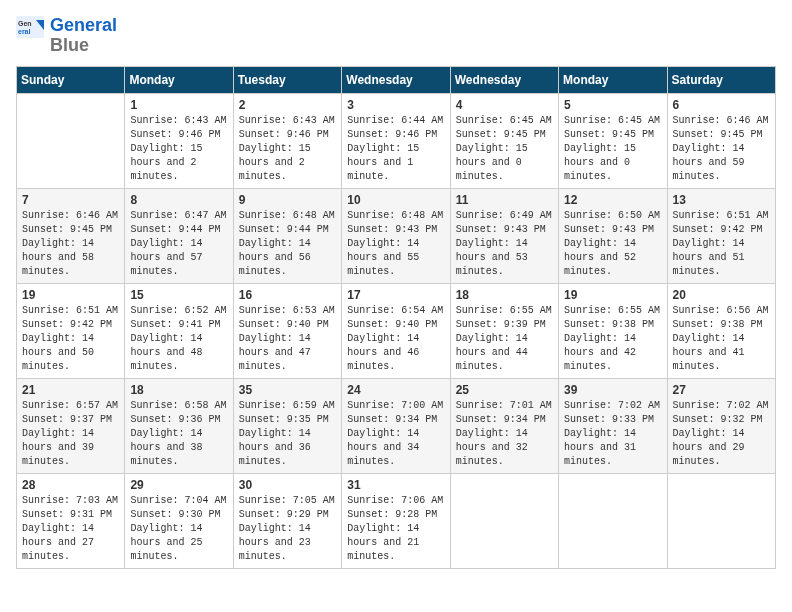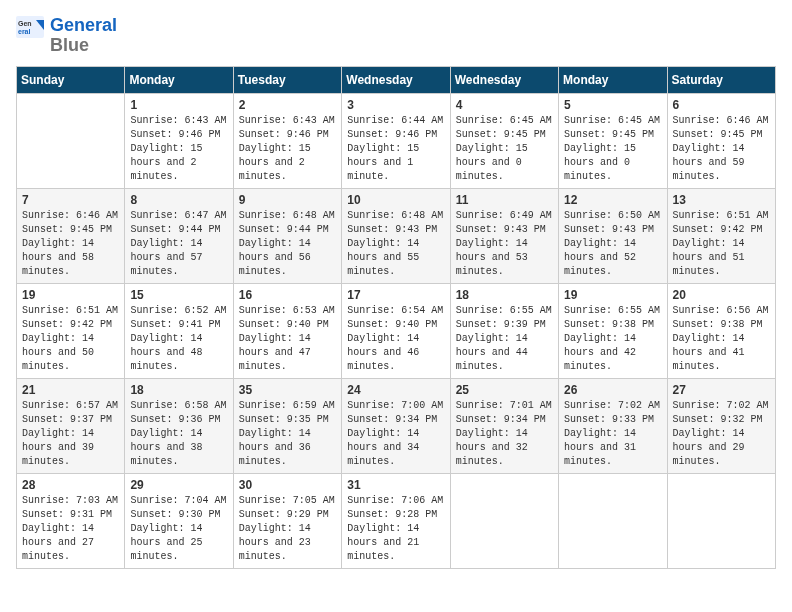--- a/index.html
+++ b/index.html
@@ -275,21 +275,21 @@
           Sunrise: 7:00 AM<br>Sunset: 9:34 PM<br>Daylight: 14 hours and 34 minutes.
         </div>
       </td>
         <td>
         <div class="day-number">25</div>
         <div class="day-detail">
           Sunrise: 7:01 AM<br>Sunset: 9:34 PM<br>Daylight: 14 hours and 32 minutes.
         </div>
       </td>
         <td>
-        <div class="day-number">26</div>
+        <div class="day-number">39</div>
         <div class="day-detail">
           Sunrise: 7:02 AM<br>Sunset: 9:33 PM<br>Daylight: 14 hours and 31 minutes.
         </div>
       </td>
         <td>
         <div class="day-number">27</div>
         <div class="day-detail">
           Sunrise: 7:02 AM<br>Sunset: 9:32 PM<br>Daylight: 14 hours and 29 minutes.
         </div>
       </td>

